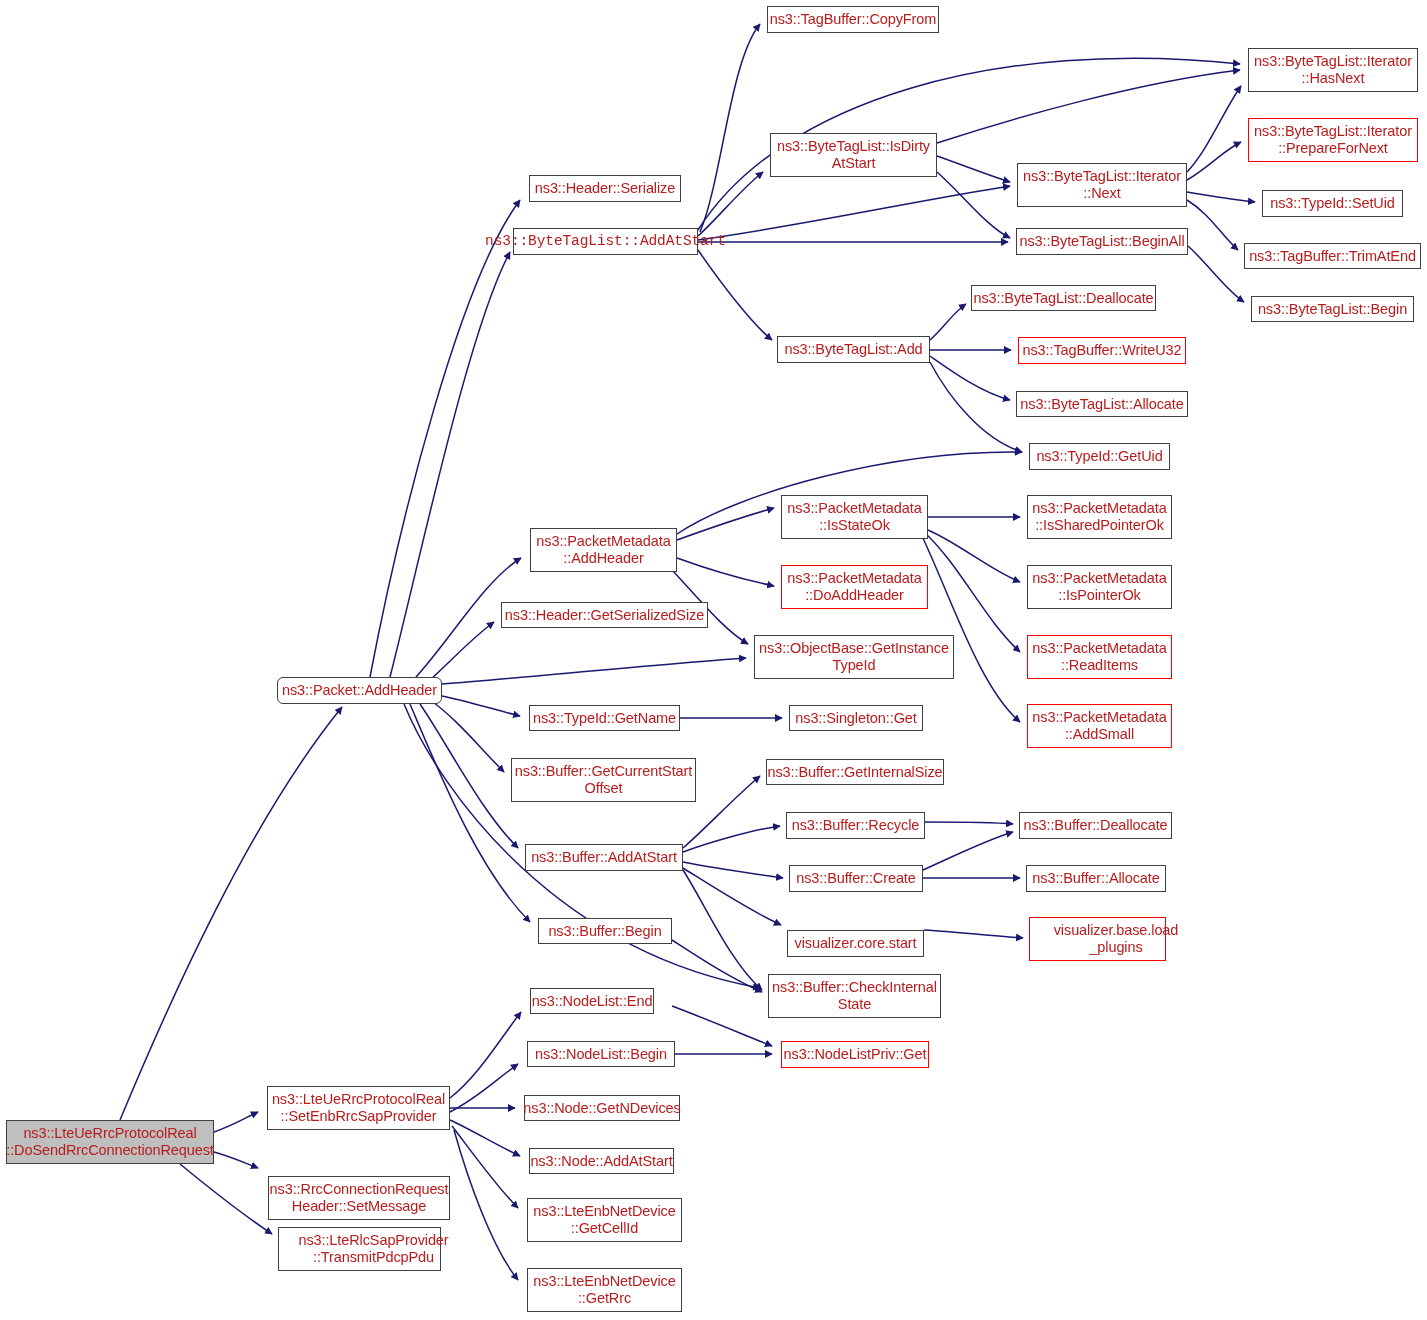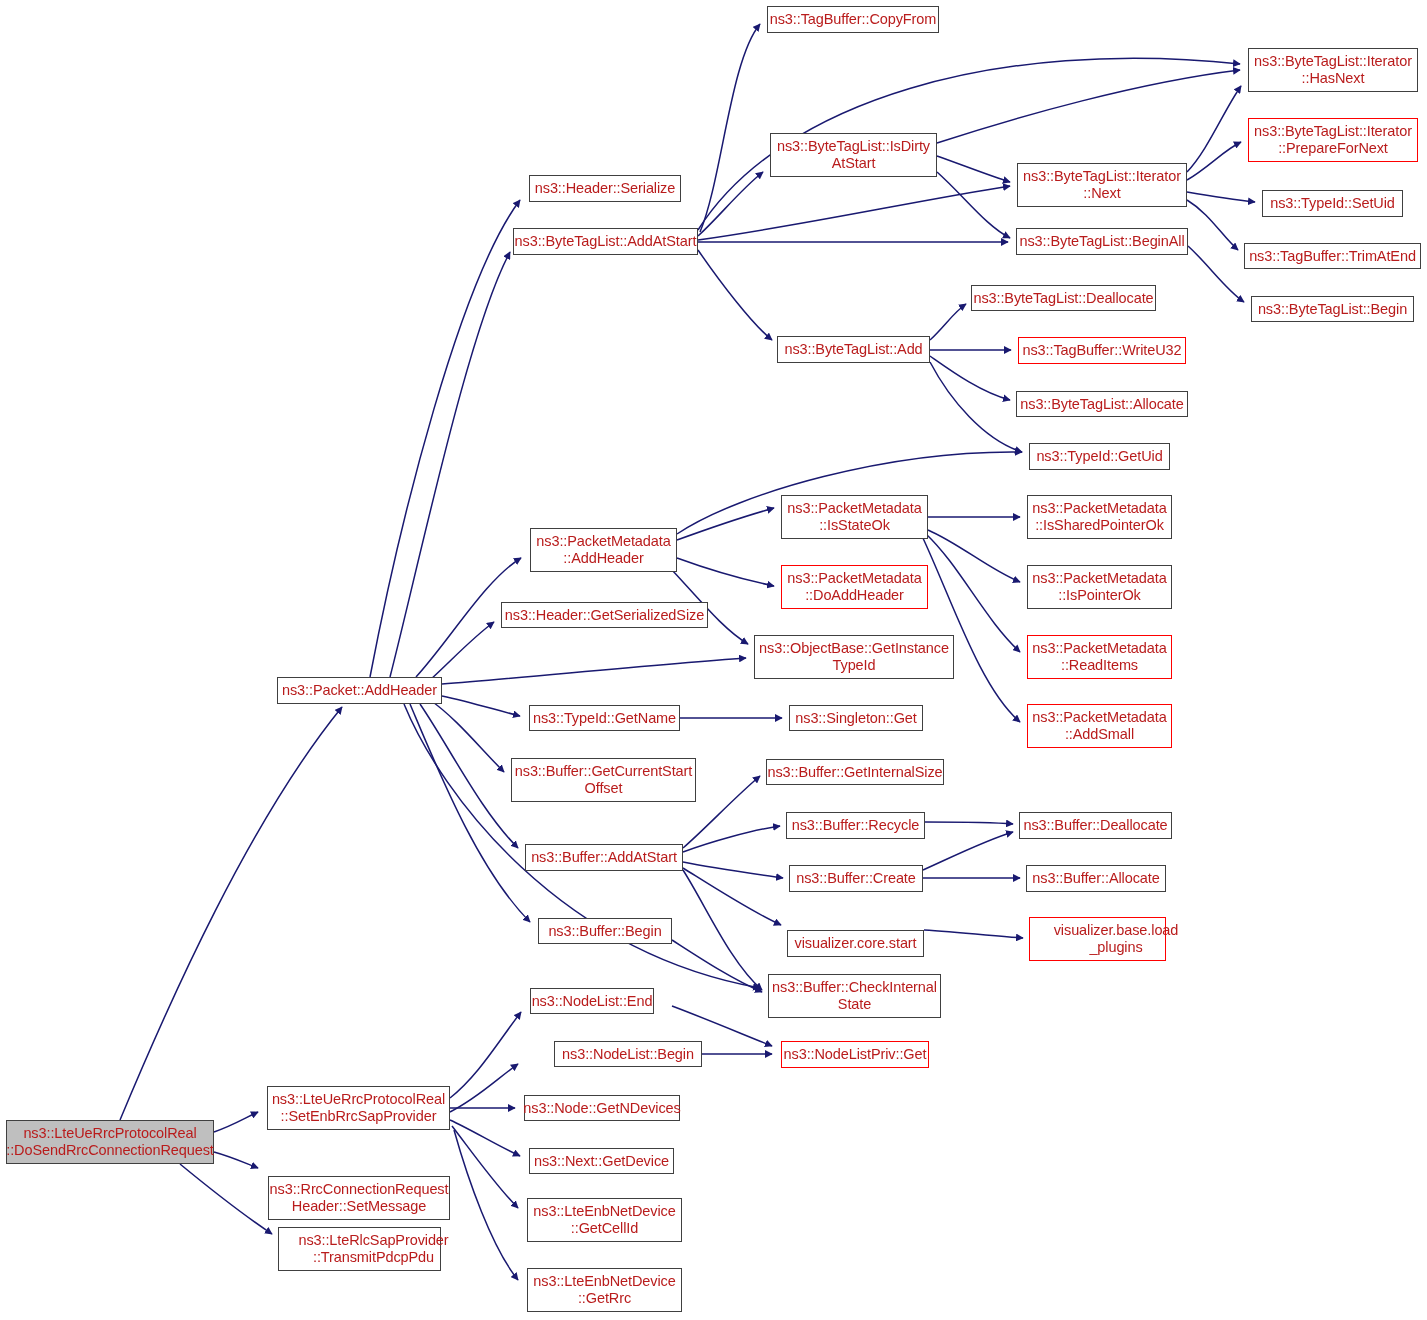--- a/index.html
+++ b/index.html
@@ -122,31 +122,31 @@
   <div id="nodes">
       <div class="node current" style="left: 6px; top: 1120px; width: 208px; height: 44px;">ns3::LteUeRrcProtocolReal
 ::DoSendRrcConnectionRequest</div>
       <div class="node" style="left: 267px; top: 1086px; width: 183px; height: 44px;">ns3::LteUeRrcProtocolReal
 ::SetEnbRrcSapProvider</div>
       <div class="node" style="left: 268px; top: 1152px; width: 182px; height: 44px; margin-top: 24px;">ns3::RrcConnectionRequest
 Header::SetMessage</div>
       <div class="node" style="left: 278px; top: 1227px; width: 163px; height: 44px; padding-left: 31px;">ns3::LteRlcSapProvider
 ::TransmitPdcpPdu</div>
       <div class="node" style="left: 530px; top: 988px; width: 124px; height: 26px;">ns3::NodeList::End</div>
-      <div class="node" style="left: 527px; top: 1041px; width: 148px; height: 26px; margin-left: 27px;">ns3::NodeList::Begin</div>
+      <div class="node" style="left: 527px; top: 1041px; width: 148px; height: 26px;">ns3::NodeList::Begin</div>
       <div class="node" style="left: 524px; top: 1095px; width: 156px; height: 26px;">ns3::Node::GetNDevices</div>
-      <div class="node" style="left: 529px; top: 1148px; width: 145px; height: 26px;">ns3::Next::GetDevice</div>
+      <div class="node" style="left: 529px; top: 1148px; width: 145px; height: 26px;">ns3::Node::AddAtStart</div>
       <div class="node" style="left: 527px; top: 1198px; width: 155px; height: 44px;">ns3::LteEnbNetDevice
 ::GetCellId</div>
       <div class="node" style="left: 527px; top: 1268px; width: 155px; height: 44px;">ns3::LteEnbNetDevice
 ::GetRrc</div>
       <div class="node red" style="left: 781px; top: 1041px; width: 148px; height: 27px;">ns3::NodeListPriv::Get</div>
-      <div class="node" style="left: 277px; top: 677px; width: 165px; height: 27px;">ns3::Packet::AddHeader</div>
+      <div class="node" style="left: 277px; top: 677px; width: 165px; height: 27px; border-radius: 6px;">ns3::Packet::AddHeader</div>
       <div class="node" style="left: 529px; top: 175px; width: 152px; height: 27px;">ns3::Header::Serialize</div>
-      <div class="node" style="left: 513px; top: 228px; width: 185px; height: 27px;">ns3::ByteTagList::AddAtStart</div>
+      <div class="node" style="left: 513px; top: 228px; width: 185px; height: 27px; font-family: Liberation Mono, monospace;">ns3::ByteTagList::AddAtStart</div>
       <div class="node" style="left: 530px; top: 528px; width: 147px; height: 44px;">ns3::PacketMetadata
 ::AddHeader</div>
       <div class="node" style="left: 501px; top: 602px; width: 207px; height: 26px;">ns3::Header::GetSerializedSize</div>
       <div class="node" style="left: 529px; top: 705px; width: 151px; height: 26px;">ns3::TypeId::GetName</div>
       <div class="node" style="left: 511px; top: 758px; width: 185px; height: 44px;">ns3::Buffer::GetCurrentStart
 Offset</div>
       <div class="node" style="left: 525px; top: 844px; width: 158px; height: 27px;">ns3::Buffer::AddAtStart</div>
       <div class="node" style="left: 538px; top: 918px; width: 134px; height: 26px;">ns3::Buffer::Begin</div>
       <div class="node" style="left: 767px; top: 6px; width: 172px; height: 27px;">ns3::TagBuffer::CopyFrom</div>
       <div class="node" style="left: 770px; top: 133px; width: 167px; height: 44px;">ns3::ByteTagList::IsDirty

